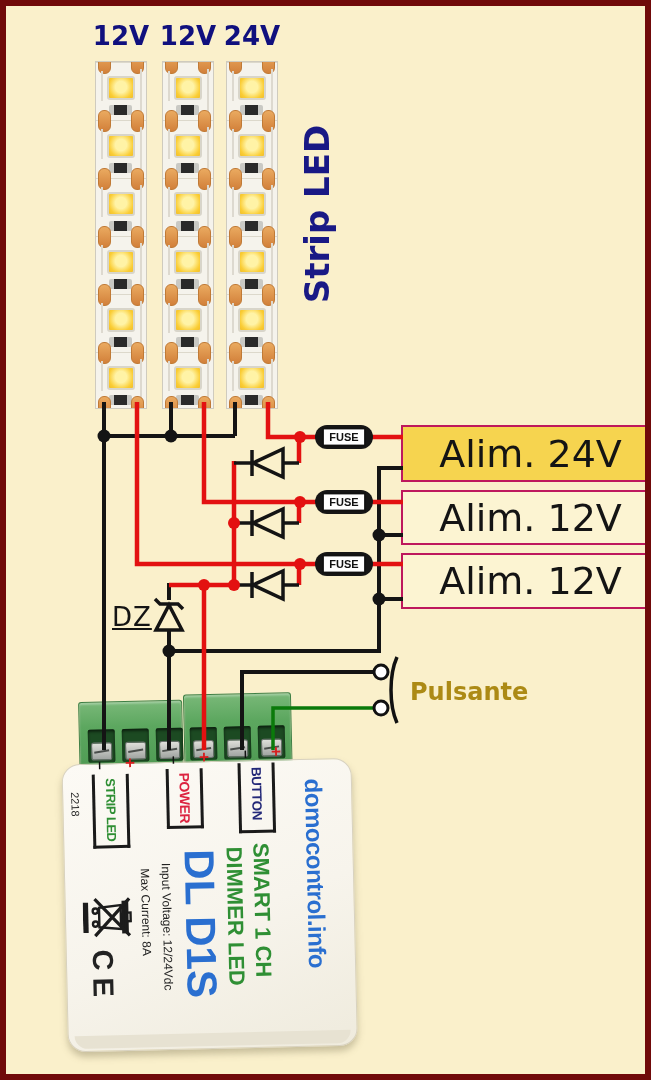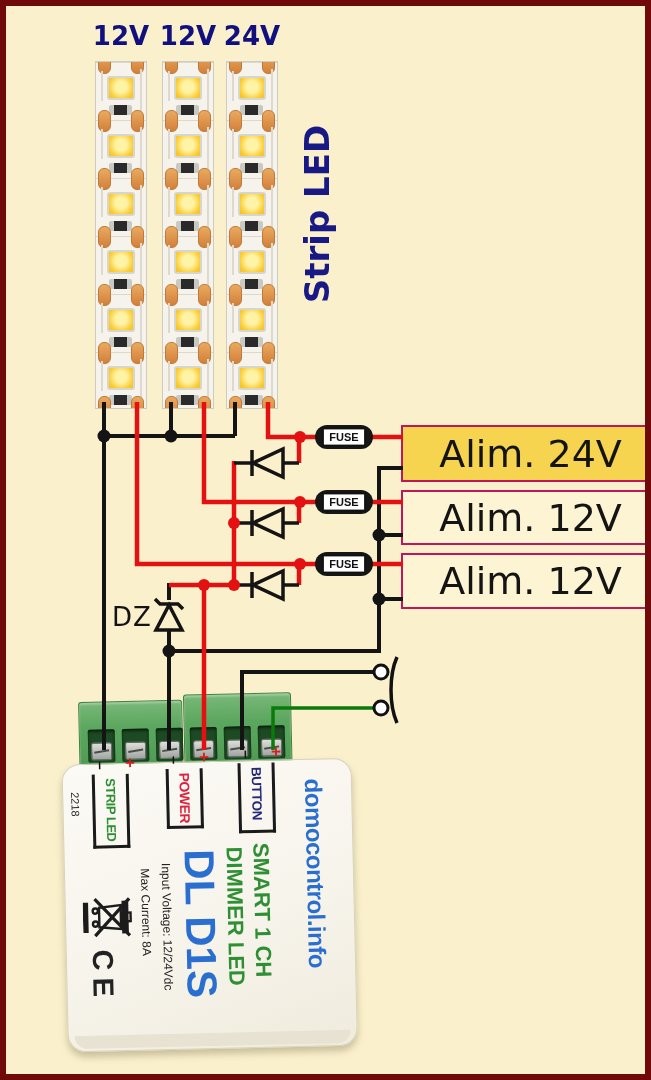--- a/index.html
+++ b/index.html
@@ -33,21 +33,21 @@
     position:absolute;left:197px;top:187px;width:230px;height:42px;text-align:center;
     font:bold 34px "DejaVu Sans",sans-serif;color:#191985;transform:rotate(-90deg);
   }
   
   .supply{
     position:absolute;left:395px;width:259px;border:2px solid #be185d;box-sizing:border-box;
     display:flex;align-items:center;justify-content:center;
     font:400 38px "DejaVu Sans",sans-serif;color:#141414;white-space:nowrap;
   }
   
-  #dzlabel{position:absolute;left:106px;top:596px;font:400 26px "DejaVu Sans",sans-serif;color:#141414;letter-spacing:1px;}
+  #dzlabel{position:absolute;left:106px;top:596px;font:400 26px "DejaVu Sans",sans-serif;color:#141414;letter-spacing:1px;text-decoration:underline;}
   #pulsante{position:absolute;left:404px;top:672px;font:bold 24px "DejaVu Sans",sans-serif;color:var(--gold,#AC8A15);}
   #dimnote{position:absolute;left:352px;top:856px;width:166px;text-align:center;
     font:bold 23px "DejaVu Sans",sans-serif;color:var(--noteblue,#2222D8);line-height:29px;}
   
   #modgroup{position:absolute;left:50px;top:683px;width:310px;height:370px;transform:rotate(-1.3deg);}
   .tblock{position:absolute;background:linear-gradient(180deg,#79B878 0%,#5CA75F 35%,#4E9A53 100%);
     border:1px solid #3E7F45;border-radius:3px;box-sizing:border-box;box-shadow:inset 0 2px 2px rgba(255,255,255,.3);}
   .tcell{position:absolute;width:27px;height:33px;background:#1C4A22;border-radius:2px;
     box-shadow:inset 0 2px 3px rgba(0,0,0,.6);}
   .screw{position:absolute;left:3px;top:13px;width:21px;height:18px;border-radius:3px;
@@ -232,20 +232,21 @@
       <div class="pad" style="left: 35px; top: 334px;"></div>
     </div>
 
   <div id="striptitle">Strip LED</div>
 
   <div class="supply" id="sup0" style="top: 419px; height: 57px; background: rgb(246, 212, 79);">Alim. 24V</div>
   <div class="supply" id="sup1" style="top: 484px; height: 55px; background: rgb(252, 244, 210);">Alim. 12V</div>
   <div class="supply" id="sup2" style="top: 547px; height: 56px; background: rgb(252, 244, 210);">Alim. 12V</div>
 
   <div id="dzlabel">DZ</div>
+  <div id="pulsante">Pulsante</div>
 
 
   <div id="modgroup">
     <div class="tblock" id="blockA" style="left:26px;top:10px;width:104px;height:72px">
         <div class="tcell" style="left: 8px; top: 27px;">
           <div class="screw"></div>
         </div>
         <div class="tcell" style="left: 42px; top: 27px;">
           <div class="screw"></div>
         </div>

